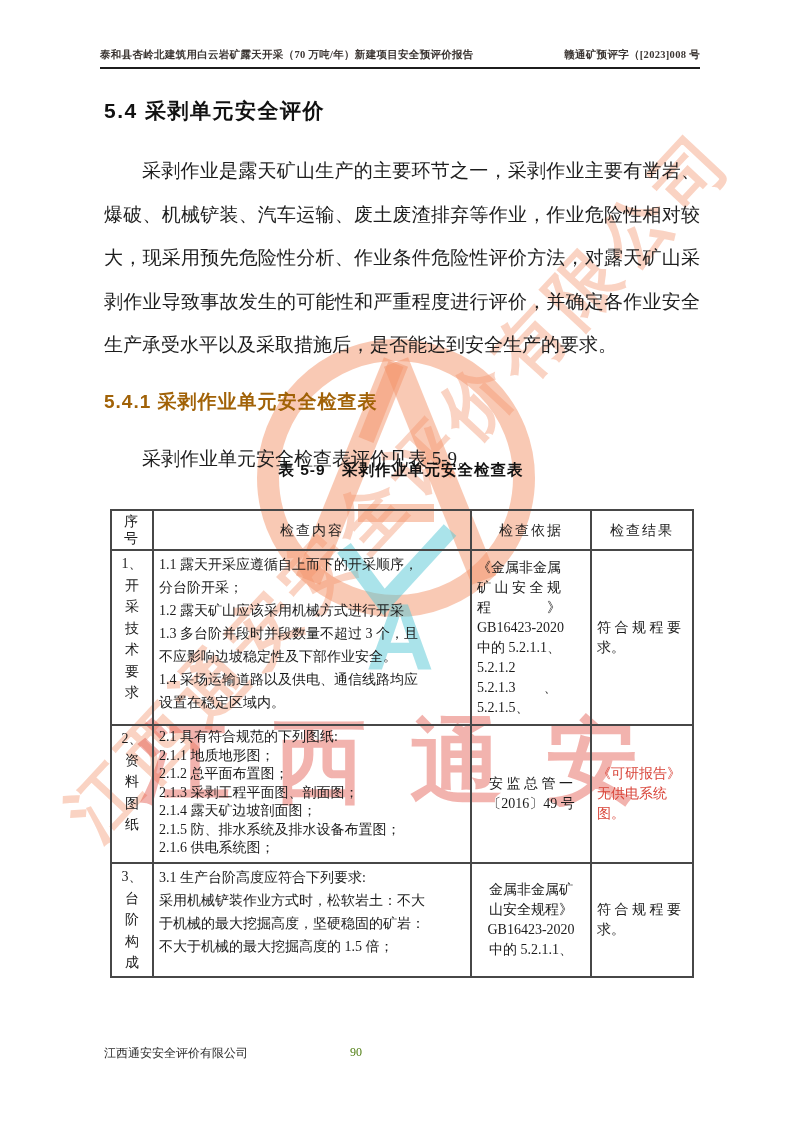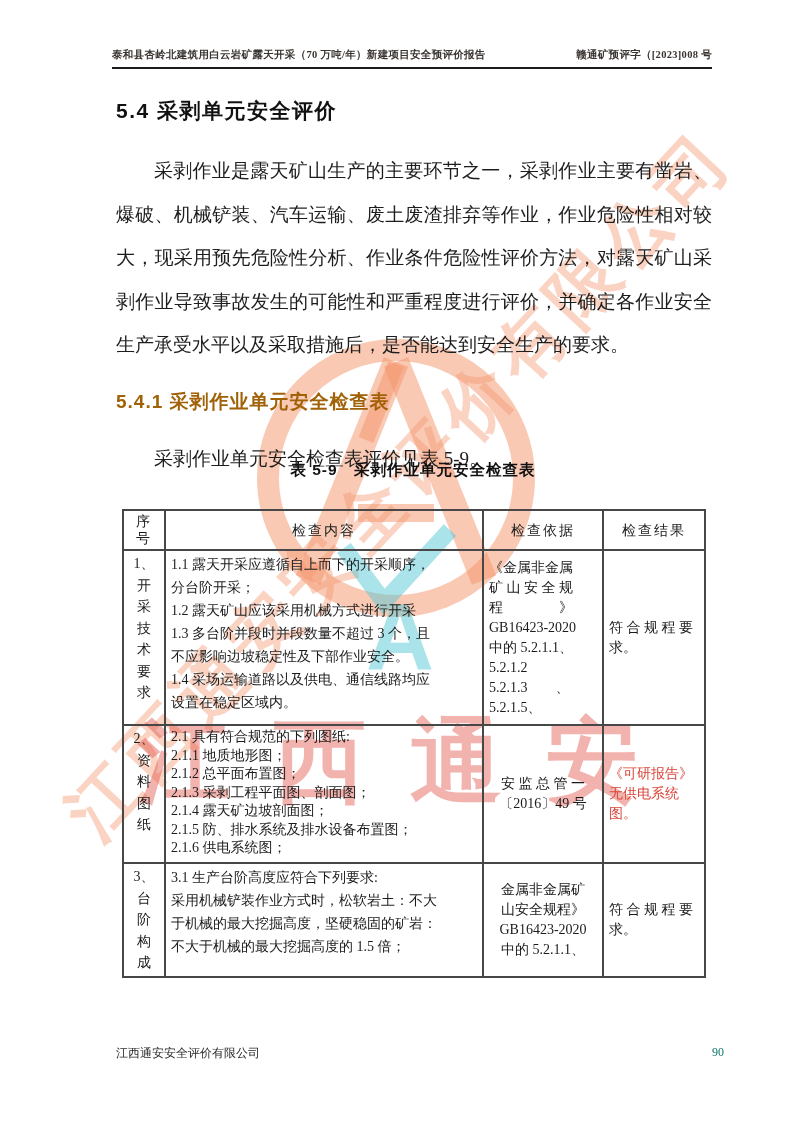--- a/index.html
+++ b/index.html
@@ -22,21 +22,21 @@
   .wm-red {
     left:138px; top:700px;
     font-family:"Liberation Sans", sans-serif; font-weight:bold;
     font-size:92px; letter-spacing:44px;
     color:rgba(224,74,62,0.42); white-space:nowrap;
   }
   .wm-logo { left:246px; top:328px; }
   .wm-cyan { left:336px; top:518px; }
 
   
-  .layer { position:absolute; inset:0; z-index:2;margin-left:12px; }
+  .layer { position:absolute; inset:0; z-index:2; }
 
   .header-band {
     position:absolute; top:48px; left:100px; width:600px;
     display:flex; justify-content:space-between; align-items:flex-end;
     border-bottom:2px solid #1c1c1c; padding-bottom:5px;
     font-size:10.5px; font-weight:bold; color:#3a3431; letter-spacing:0.3px;
   }
   .h1 {
     position:absolute; top:97px; left:104px;
     font-family:"Liberation Sans", sans-serif; font-weight:bold;
@@ -83,21 +83,21 @@
   .r3 .c-content { line-height:23px; }
   .c-basis  { vertical-align:middle; line-height:20px; }
   .basis-left   { text-align:left; padding-left:8px; }
   .basis-center { text-align:center; }
   .c-result { text-align:left; vertical-align:middle; line-height:20px; padding-left:8px; }
   .red { color:#d9453a; }
 
   tr.r-head{height:38px;} tr.r1{height:175px;} tr.r2{height:138px;} tr.r3{height:112px;}
 
   .footer-company { position:absolute; top:1045px; left:104px; font-size:12px; color:#2a2a2a; }
-  .footer-page    { position:absolute; top:1045px; left:0; width:712px; text-align:right; font-size:12px; color:#0f766e; }
+  .footer-page    { position:absolute; top:1045px; left:0; width:712px; text-align:center; font-size:12px; color:#4d7c0f; }
 </style>
 </head>
 <body>
 
 <div class="page">
 
   <div class="wm wm-diagonal pre">江西通安安全评价有限公司</div>
 
   <svg class="wm wm-logo" width="300" height="300" viewBox="0 0 300 300">
     <g stroke="rgba(243,148,106,0.50)" fill="none">

